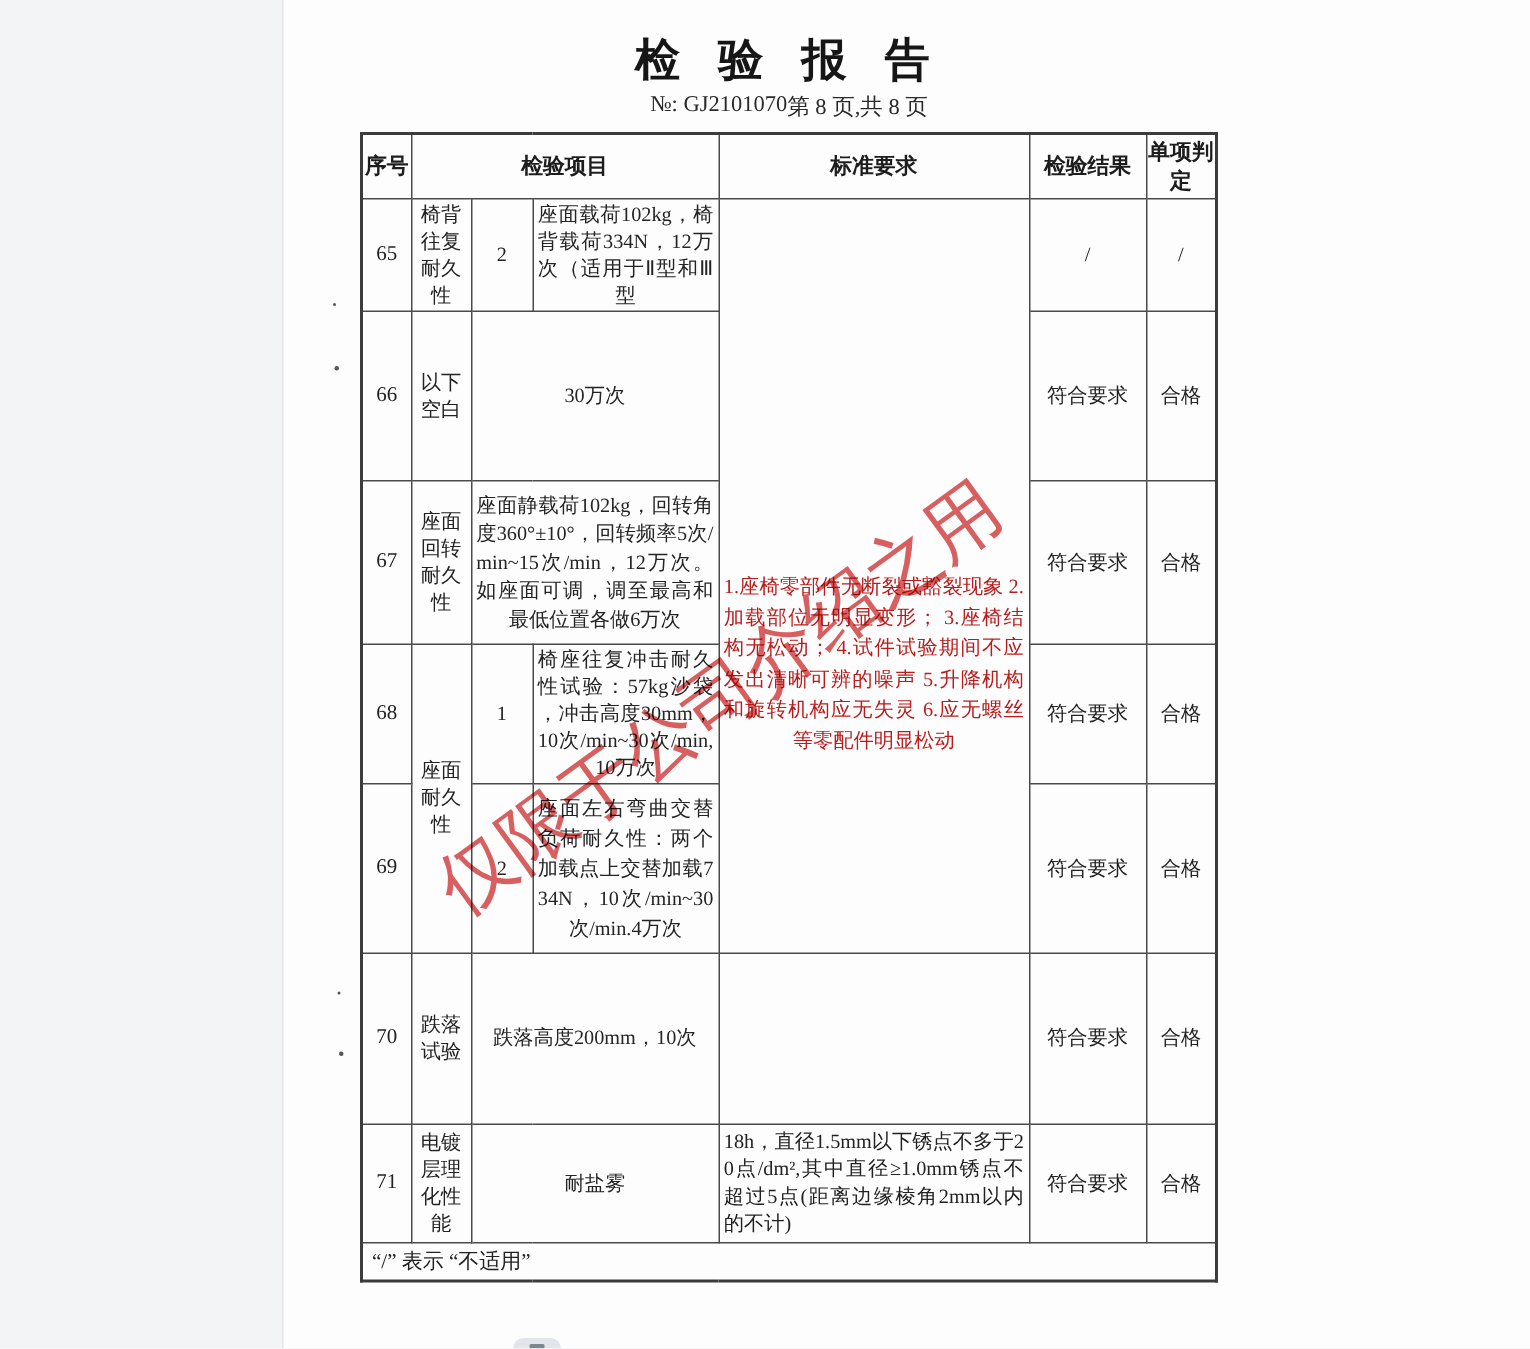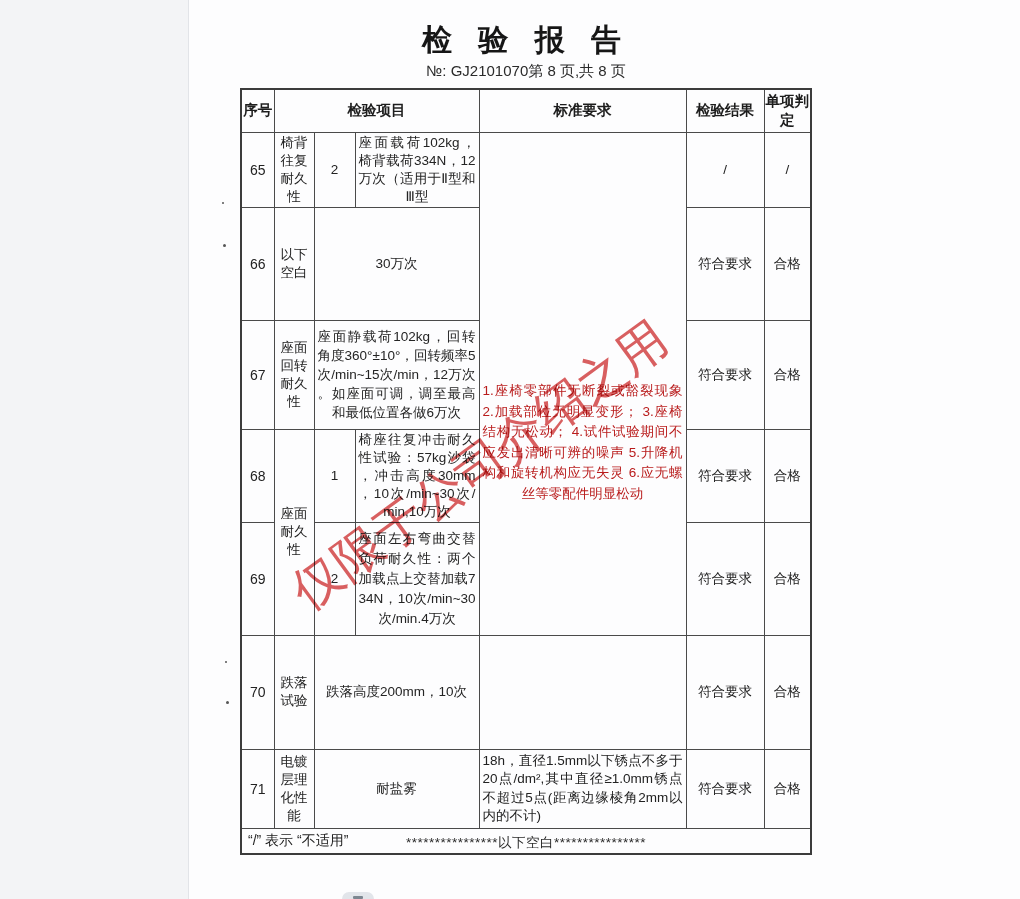--- a/index.html
+++ b/index.html
@@ -1,20 +1,20 @@
 <!DOCTYPE html>
 <html><head>
 <meta charset="utf-8">
 <style>
   * { margin:0; padding:0; box-sizing:border-box; }
   html,body { background:#f4f5f7; }
   #canvas {
     position:relative; width:1020px; height:899px;
     background:#f3f4f6; overflow:hidden;
-    font-family:Liberation Sans, sans-serif;
+    font-family:Liberation Serif, serif;
     color:#222;
   }
   #paper {
     position:absolute; left:188px; top:0; width:832px; height:899px;
     background:#fdfdfe; border-left:1px solid #e2e4e8;
   }
   .title {
     position:absolute; left:240px; top:20px; width:572px;
     text-align:center; font-size:30px; font-weight:bold; letter-spacing:9px;
     color:#161616;
@@ -164,21 +164,20 @@
       <td class="std71">18h，直径1.5mm以下锈点不多于20点/dm²,其中直径≥1.0mm锈点不超过5点(距离边缘棱角2mm以内的不计)</td>
       <td class="res">符合要求</td>
       <td class="jud">合格</td>
     </tr>
     <tr class="rfoot">
       <td class="foot" colspan="7">“/” 表示 “不适用”</td>
     </tr>
   </tbody>
     </table>
 
-  <div class="blank-line">****************以下空白****************</div>
 
   <div class="watermark">仅限于公司介绍之用</div>
 
   <div class="speck s1"></div>
   <div class="speck s2"></div>
   <div class="speck s3"></div>
   <div class="speck s4"></div>
 
   <div class="bottom-pill">
     <div class="bar"></div>

